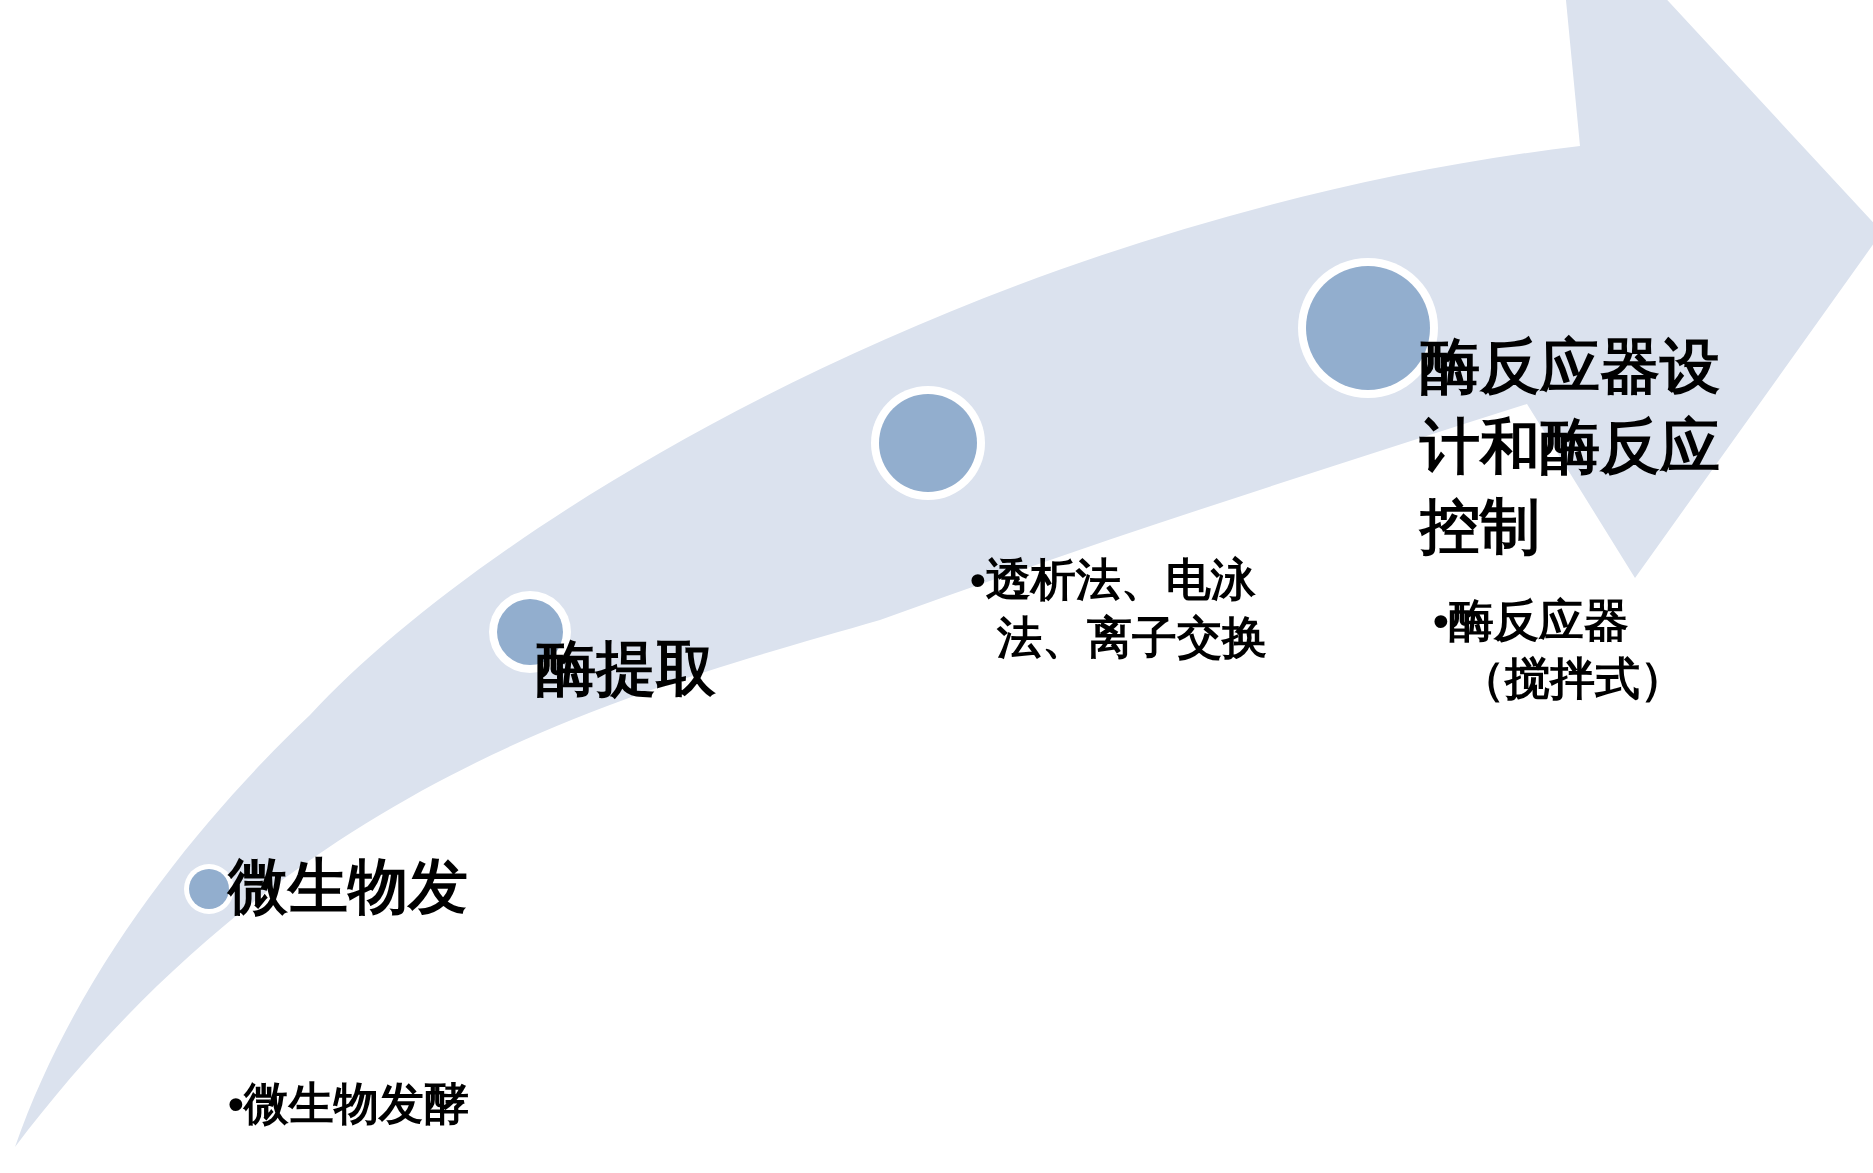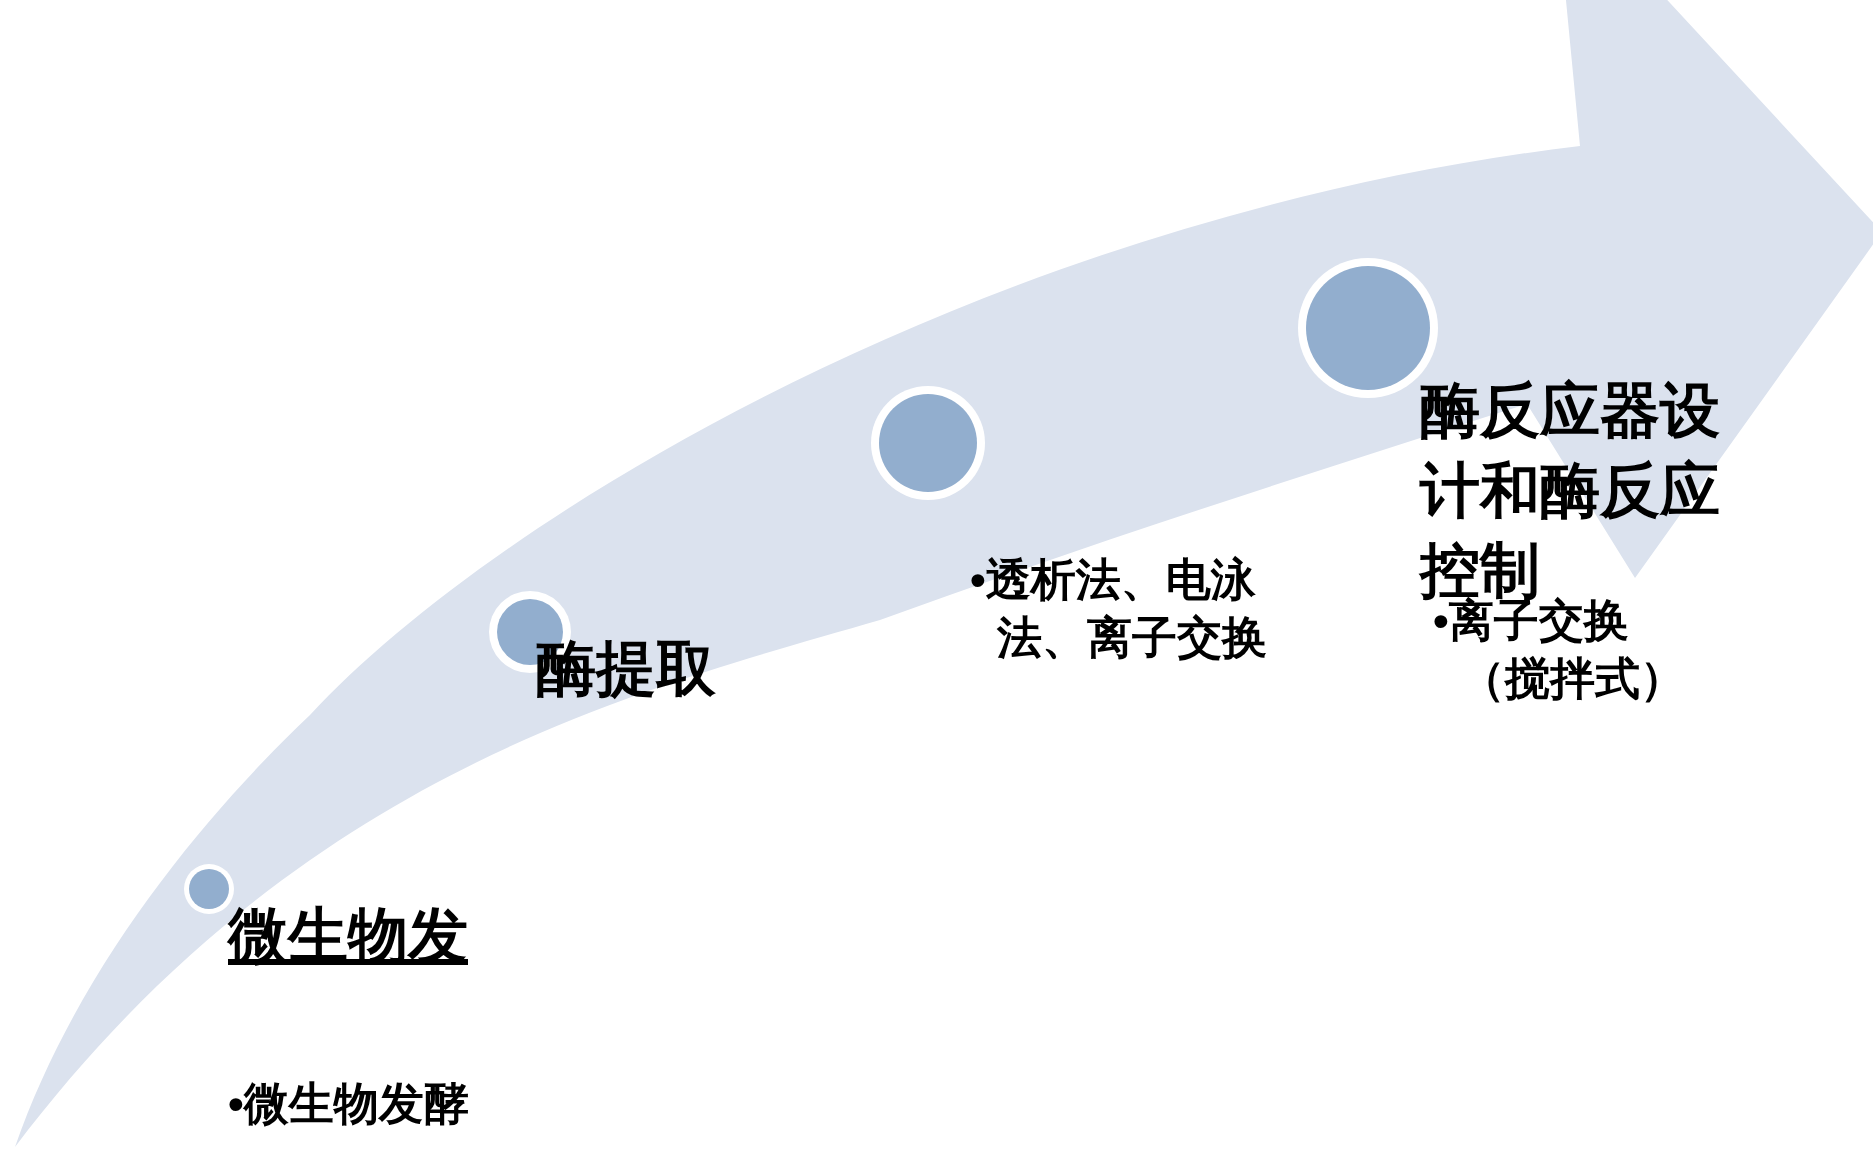--- a/index.html
+++ b/index.html
@@ -12,21 +12,21 @@
     font-family: "Liberation Sans", sans-serif;
     color: #000000;
   }
   .arrow-svg {
     position: absolute;
     left: 0; top: 0;
     width: 1873px; height: 1173px;
   }
   .txt { position: absolute; font-weight: 700; }
   .title { font-size: 60px; line-height: 78px; }
-  .title.t4 { line-height: 80px; margin-top: 44px; }
+  .title.t4 { line-height: 80px; }
   .bullet { font-size: 45px; line-height: 58px; }
   .tline, .bline { white-space: nowrap; }
   .bline.cont { padding-left: 27px; }
 </style>
 </head>
 <body>
 
 <div class="canvas">
 
   <svg class="arrow-svg" viewBox="0 0 1873 1173">
@@ -50,21 +50,21 @@
     <g>
       <circle cx="928" cy="443" r="57" fill="#ffffff"></circle>
       <circle cx="928" cy="443" r="49" fill="#92aece"></circle>
     </g>
     <g>
       <circle cx="1368" cy="328" r="70" fill="#ffffff"></circle>
       <circle cx="1368" cy="328" r="62" fill="#92aece"></circle>
     </g>
   </svg>
 
-  <div class="txt title" style="left:228px; top:897px;text-decoration:underline;">
+  <div class="txt title" style="left:228px; top:848px;">
     <div class="tline">微生物发</div>
   </div>
   <div class="txt bullet" style="left:228px; top:1075px;">
     <div class="bline">•微生物发酵</div>
   </div>
 
   <div class="txt title" style="left:536px; top:630px;">
     <div class="tline">酶提取</div>
   </div>
 
@@ -72,17 +72,17 @@
     <div class="bline">•透析法、电泳</div>
     <div class="bline cont">法、离子交换</div>
   </div>
 
   <div class="txt title t4" style="left:1420px; top:327px;">
     <div class="tline">酶反应器设</div>
     <div class="tline">计和酶反应</div>
     <div class="tline">控制</div>
   </div>
   <div class="txt bullet" style="left:1433px; top:592px;">
-    <div class="bline">•离子交换</div>
+    <div class="bline">•酶反应器</div>
     <div class="bline cont">（搅拌式）</div>
   </div>
 
 </div>
 
 </body></html>

